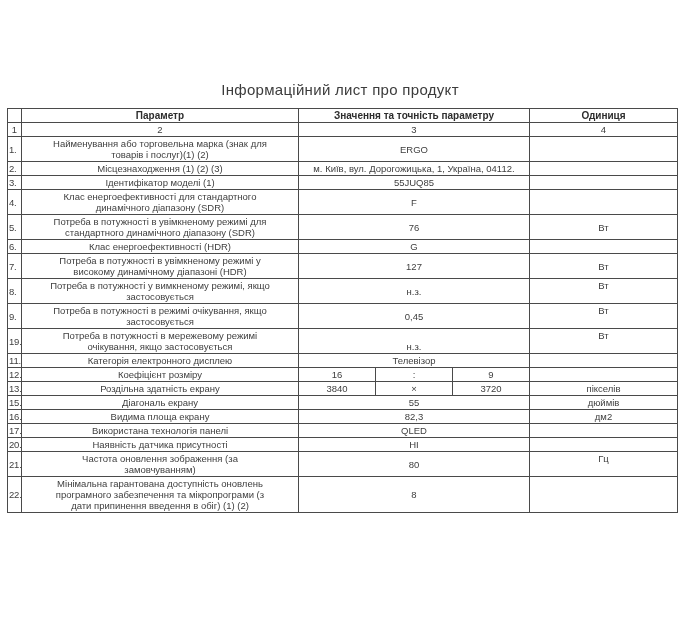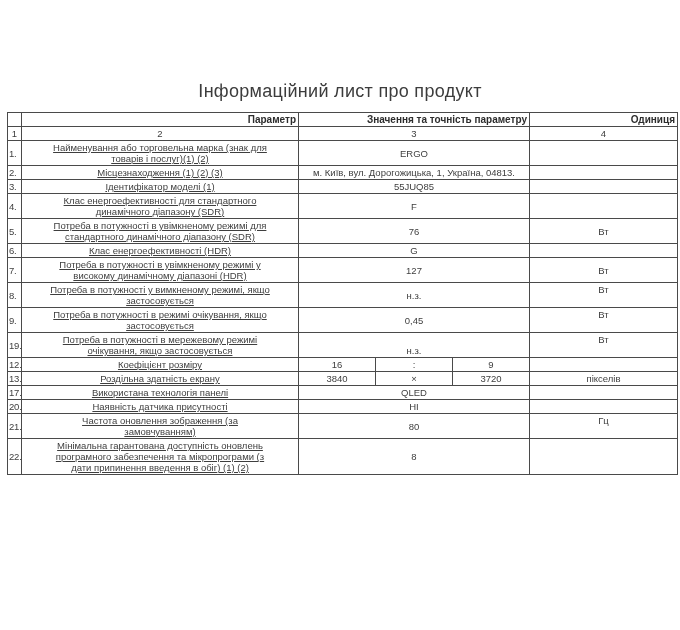--- a/index.html
+++ b/index.html
@@ -7,21 +7,21 @@
   body {
     width: 680px;
     height: 630px;
     overflow: hidden;
     font-family: "Liberation Sans", sans-serif;
     color: #3e3e3e;
   }
   .title {
     margin-top: 81px;
     text-align: center;
-    font-size: 18px;
+    font-size: 15px;
     font-weight: 400;
     letter-spacing: 0.3px;
     color: #3c3c3c;
   }
   table.sheet {
     border-collapse: collapse;
     table-layout: fixed;
     width: 670px;
     margin: 10px 0 0 7px;
   }
@@ -31,33 +31,32 @@
     line-height: 11px;
     text-align: center;
     vertical-align: middle;
     padding: 1px 2px;
     overflow: hidden;
   }
   .sheet th {
     font-weight: 700;
     font-size: 10px;
     color: #2d2d2d;
-    text-align: right;
   }
   tr.head-row   { height: 14px; }
   tr.index-row  { height: 11px; }
   tr.lines-1 { height: 12px; }
   tr.lines-2 { height: 23px; }
   tr.lines-3 { height: 34px; }
   td.num {
     text-align: left;
     padding: 1px 0 1px 1px;
     letter-spacing: -0.2px;
   }
-  td.param { white-space: pre-line; text-decoration: underline; }
+  td.param { white-space: pre-line; }
   td.v-top    { vertical-align: top; }
   td.v-bottom { vertical-align: bottom; }
 </style>
 </head>
 <body>
 
 <div class="page">
 
   <h1 class="title">Інформаційний лист про продукт</h1>
 
@@ -88,21 +87,21 @@
         <tr class="lines-2">
           <td class="num">1.</td>
           <td class="param">Найменування або торговельна марка (знак для
 товарів і послуг)(1) (2)</td>
           <td class="val" colspan="3">ERGO</td>
           <td class="unit"></td>
         </tr>
         <tr class="lines-1">
           <td class="num">2.</td>
           <td class="param">Місцезнаходження (1) (2) (3)</td>
-          <td class="val" colspan="3">м. Київ, вул. Дорогожицька, 1, Україна, 04813.</td>
+          <td class="val" colspan="3">м. Київ, вул. Дорогожицька, 1, Україна, 04112.</td>
           <td class="unit"></td>
         </tr>
         <tr class="lines-1">
           <td class="num">3.</td>
           <td class="param">Ідентифікатор моделі (1)</td>
           <td class="val" colspan="3">55JUQ85</td>
           <td class="unit"></td>
         </tr>
         <tr class="lines-2">
           <td class="num">4.</td>
@@ -144,38 +143,56 @@
 застосовується</td>
           <td class="val" colspan="3">0,45</td>
           <td class="unit v-top">Вт</td>
         </tr>
         <tr class="lines-2">
           <td class="num">19.</td>
           <td class="param">Потреба в потужності в мережевому режимі
 очікування, якщо застосовується</td>
           <td class="val v-bottom" colspan="3">н.з.</td>
           <td class="unit v-top">Вт</td>
+        </tr>
+        <tr class="lines-1">
+          <td class="num">11.</td>
+          <td class="param">Категорія електронного дисплею</td>
+          <td class="val" colspan="3">Телевізор</td>
+          <td class="unit"></td>
         </tr>
         <tr class="lines-1">
           <td class="num">12.</td>
           <td class="param">Коефіцієнт розміру</td>
           <td class="val">16</td>
           <td class="val">:</td>
           <td class="val">9</td>
           <td class="unit"></td>
         </tr>
         <tr class="lines-1">
           <td class="num">13.</td>
           <td class="param">Роздільна здатність екрану</td>
           <td class="val">3840</td>
           <td class="val">×</td>
           <td class="val">3720</td>
           <td class="unit">пікселів</td>
         </tr>
         <tr class="lines-1">
+          <td class="num">15.</td>
+          <td class="param">Діагональ екрану</td>
+          <td class="val" colspan="3">55</td>
+          <td class="unit">дюймів</td>
+        </tr>
+        <tr class="lines-1">
+          <td class="num">16.</td>
+          <td class="param">Видима площа екрану</td>
+          <td class="val" colspan="3">82,3</td>
+          <td class="unit">дм2</td>
+        </tr>
+        <tr class="lines-1">
           <td class="num">17.</td>
           <td class="param">Використана технологія панелі</td>
           <td class="val" colspan="3">QLED</td>
           <td class="unit"></td>
         </tr>
         <tr class="lines-1">
           <td class="num">20.</td>
           <td class="param">Наявність датчика присутності</td>
           <td class="val" colspan="3">НІ</td>
           <td class="unit"></td>

